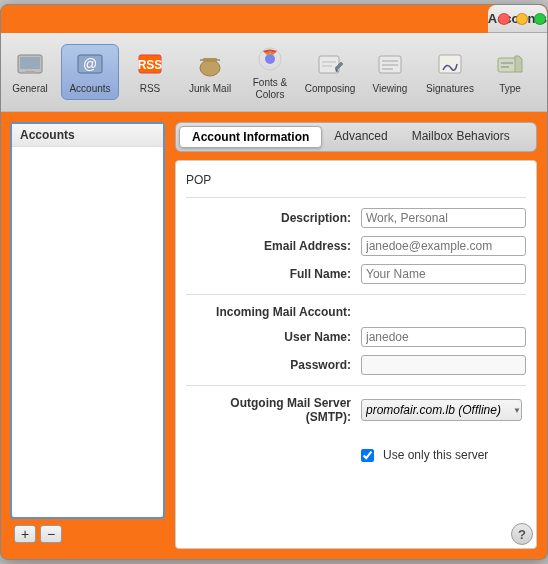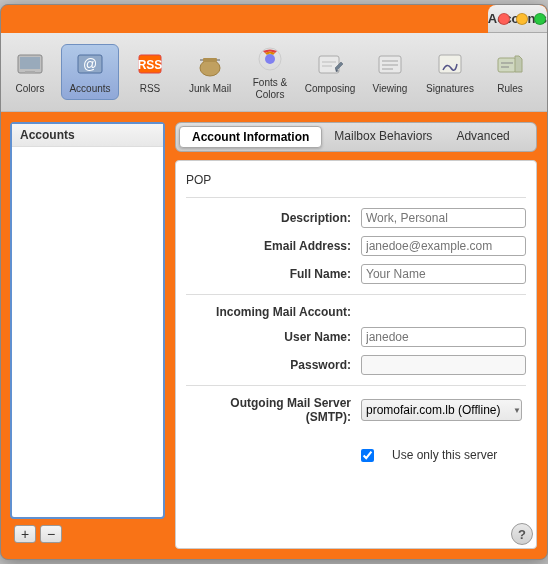--- a/index.html
+++ b/index.html
@@ -234,39 +234,40 @@
       height: 22px;
       border: 1px solid #aaa;
       border-radius: 3px;
       padding: 1px 4px;
       font-size: 12px;
       background: linear-gradient(to bottom, #f5f5f5, #e8e8e8);
       appearance: none;
       -webkit-appearance: none;
       position: relative;
       padding-right: 20px;
+      font-style: italic;
     }
     .smtp-wrapper {
       flex: 1;
       position: relative;
     }
     .smtp-wrapper::after {
       content: '▼';
       position: absolute;
       right: 5px;
       top: 50%;
       transform: translateY(-50%);
       font-size: 8px;
       color: #666;
       pointer-events: none;
     }
     .checkbox-row {
       display: flex;
       align-items: center;
-      gap: 18px;
+      gap: 9px;
       margin-left: 175px;
     }
     .checkbox-row input[type="checkbox"] {
       margin: 0;
     }
     .checkbox-label {
       font-size: 12px;
       color: #333;
     }
 
@@ -321,21 +322,21 @@
 
   <div class="toolbar">
     <div class="toolbar-item">
       <div class="toolbar-icon icon-general">
         <svg width="30" height="30" viewBox="0 0 30 30">
           <rect x="3" y="5" width="24" height="18" rx="2" fill="#c0c0c0" stroke="#888" stroke-width="1"></rect>
           <rect x="5" y="7" width="20" height="12" fill="#9ab"></rect>
           <rect x="10" y="21" width="10" height="2" fill="#aaa"></rect>
         </svg>
       </div>
-      <span class="toolbar-label">Colors</span>
+      <span class="toolbar-label">General</span>
     </div>
     <div class="toolbar-item active">
       <div class="toolbar-icon icon-accounts">
         <svg width="30" height="30" viewBox="0 0 30 30">
           <rect x="3" y="5" width="24" height="18" rx="2" fill="#90a8c8" stroke="#5070a0" stroke-width="1"></rect>
           <text x="15" y="19" text-anchor="middle" font-size="14" fill="white">@</text>
         </svg>
       </div>
       <span class="toolbar-label">Accounts</span>
     </div>
@@ -406,21 +407,21 @@
     </div>
     <div class="toolbar-item">
       <div class="toolbar-icon icon-rules">
         <svg width="30" height="30" viewBox="0 0 30 30">
           <rect x="3" y="8" width="18" height="14" rx="2" fill="#d0d8c0" stroke="#a0a880" stroke-width="1"></rect>
           <line x1="6" y1="13" x2="18" y2="13" stroke="#888" stroke-width="1"></line>
           <line x1="6" y1="17" x2="14" y2="17" stroke="#888" stroke-width="1"></line>
           <path d="M20 6 L24 6 L27 9 L27 22 L20 22 Z" fill="#c0c8b0" stroke="#a0a880" stroke-width="1"></path>
         </svg>
       </div>
-      <span class="toolbar-label">Rules</span>
+      <span class="toolbar-label">Type</span>
     </div>
   </div>
 
   <div class="window-body">
     <div class="content">
 
       <div class="sidebar">
         <div class="sidebar-panel">
           <div class="sidebar-header">Accounts</div>
           <div class="sidebar-list"></div>
@@ -428,22 +429,22 @@
         <div class="sidebar-buttons">
           <button class="sidebar-btn">+</button>
           <button class="sidebar-btn">−</button>
         </div>
       </div>
 
       <div class="main-panel">
 
         <div class="tab-bar">
           <div class="tab active">Account Information</div>
+          <div class="tab">Advanced</div>
           <div class="tab">Mailbox Behaviors</div>
-          <div class="tab">Advanced</div>
         </div>
 
         <div class="form-area">
 
           <div class="form-row">
             <span class="form-value">POP</span>
           </div>
 
           <div class="form-separator"></div>
 

